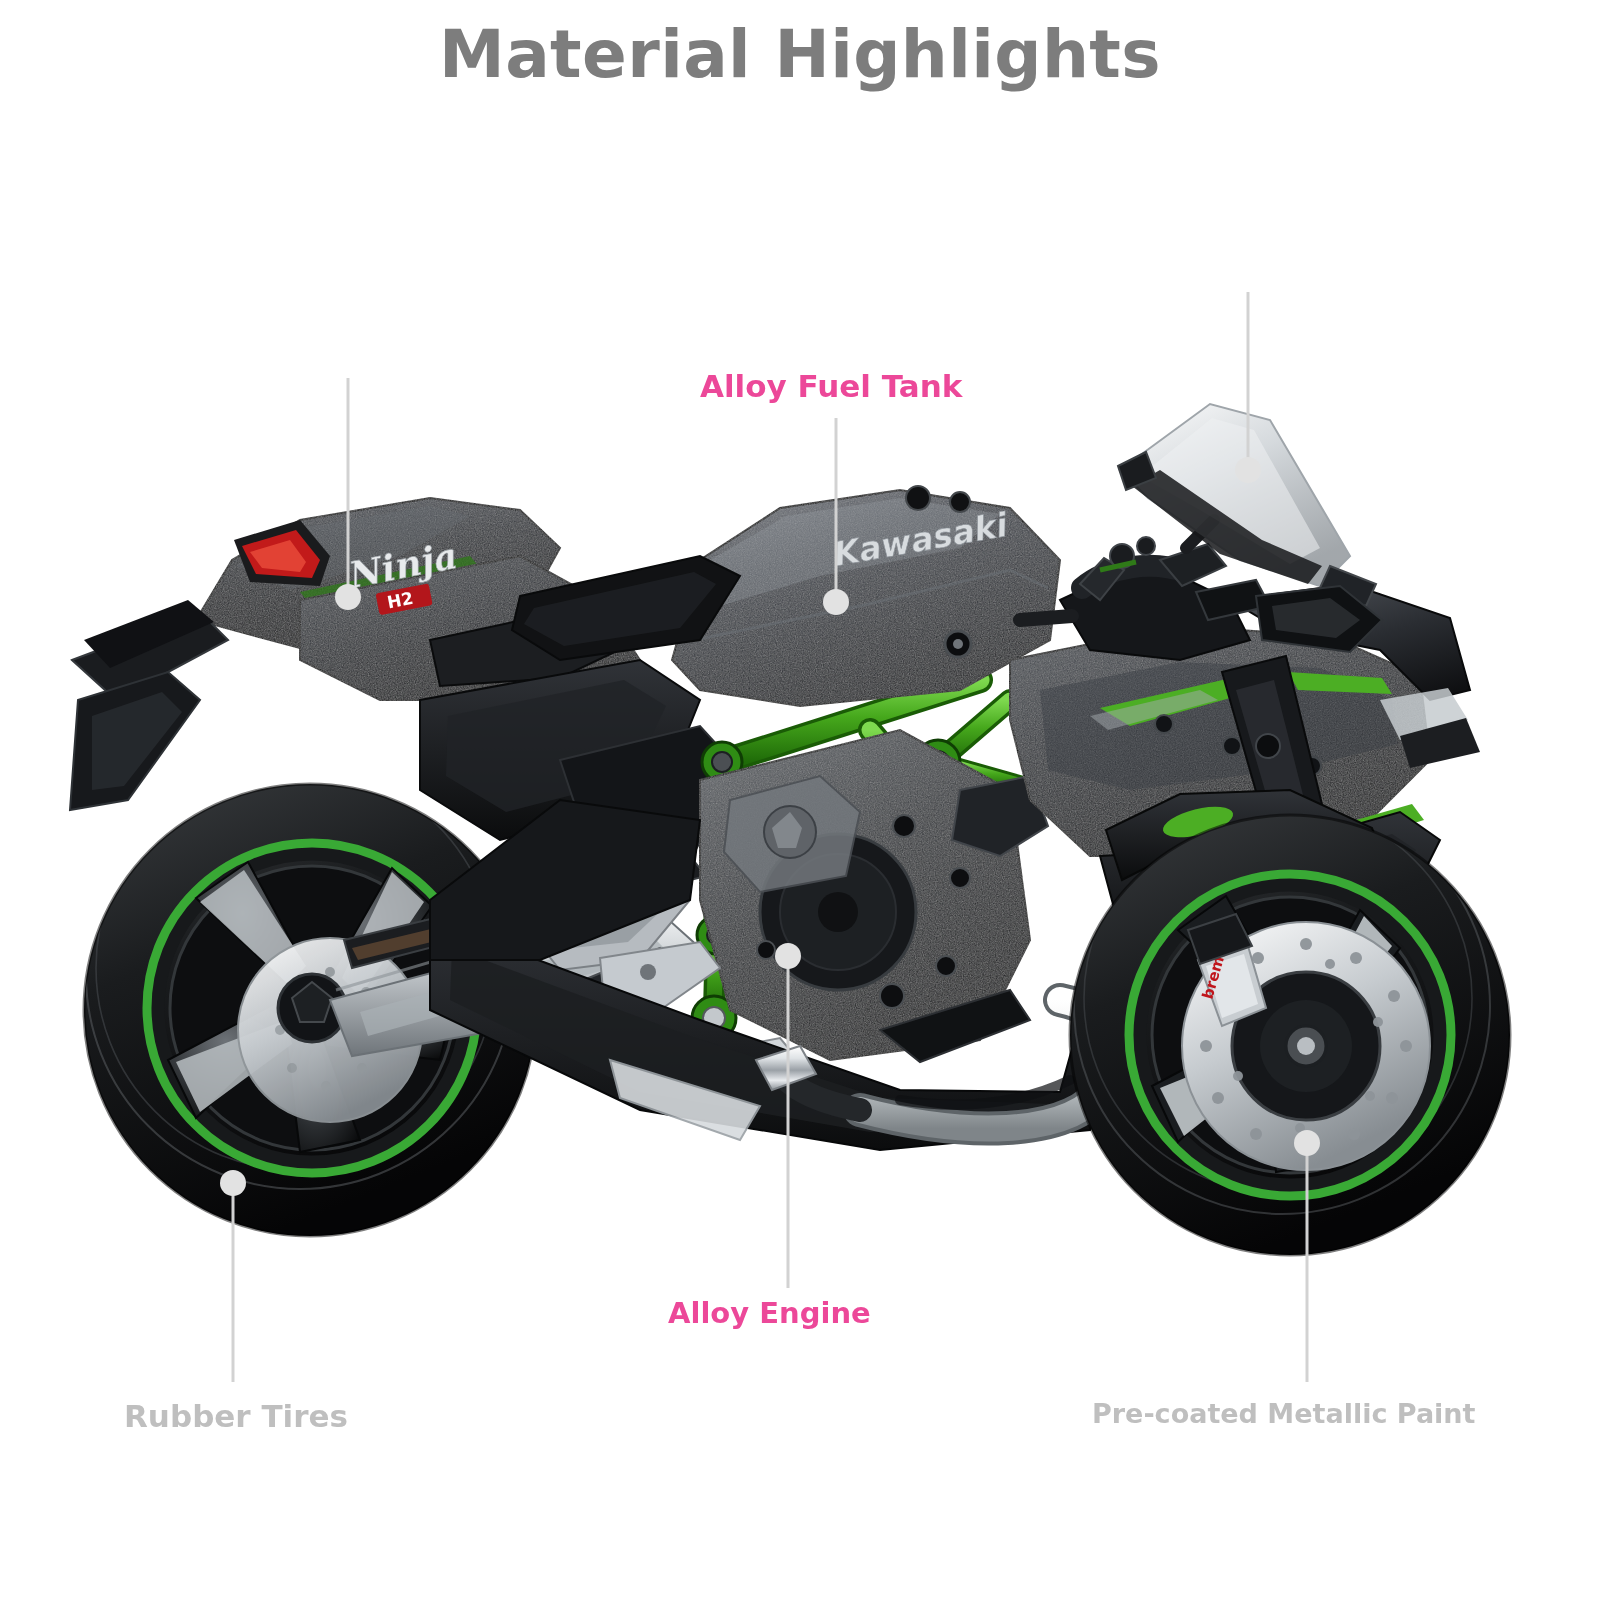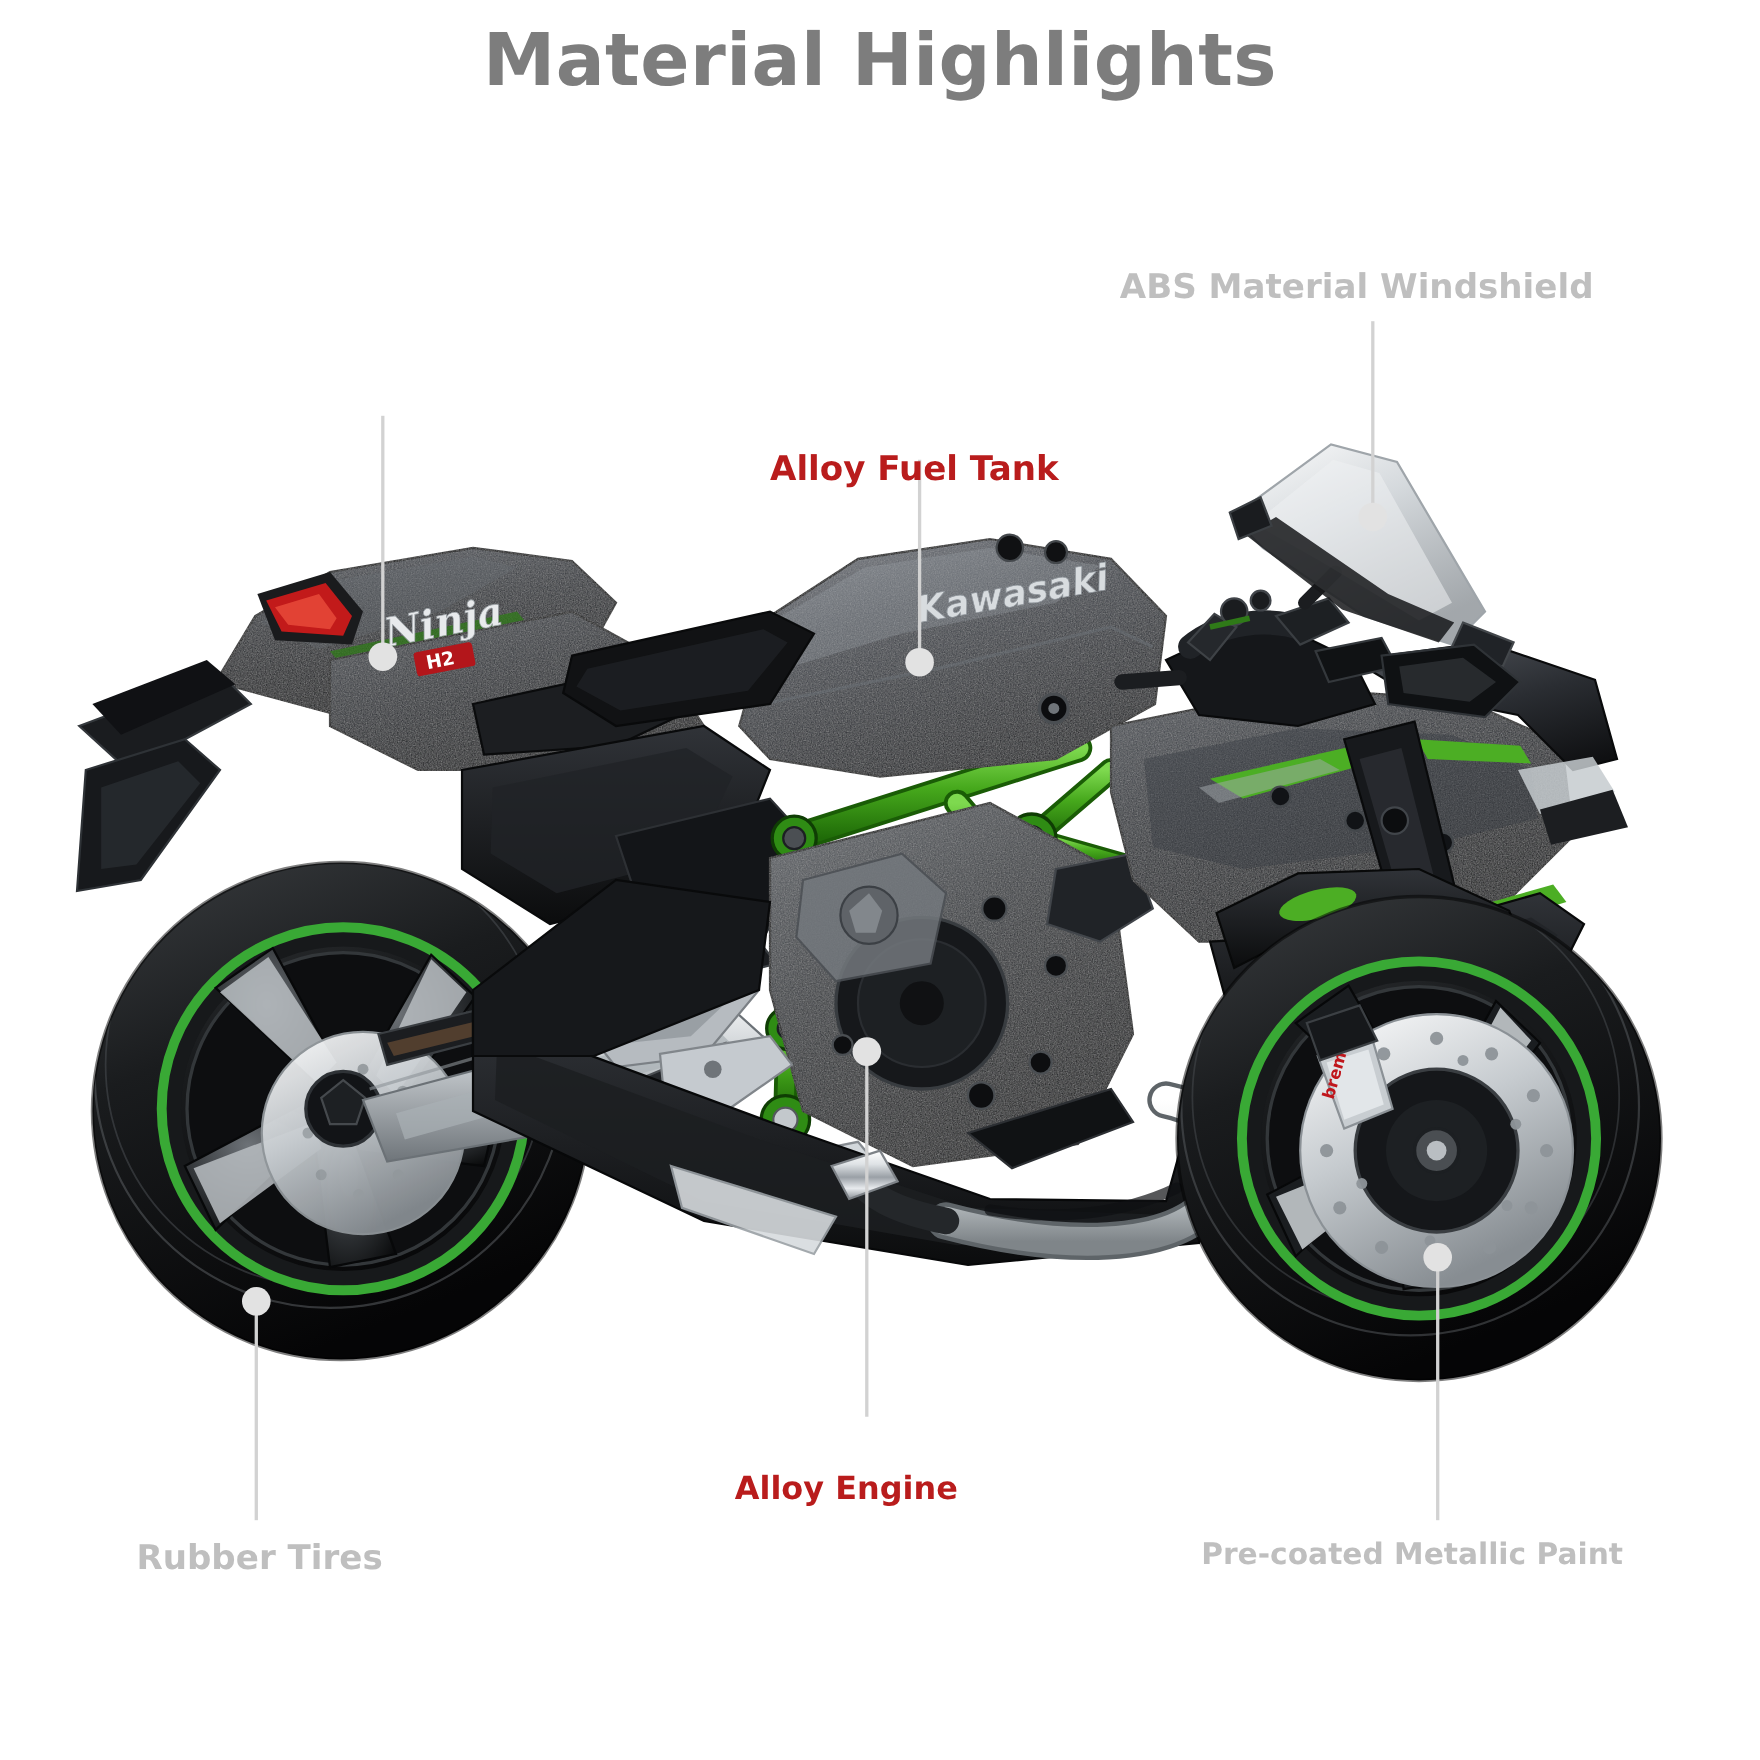--- a/index.html
+++ b/index.html
@@ -8,21 +8,21 @@
   #stage{position:relative;width:1600px;height:1584px;background:#fff;}
 
   #title{
     position:absolute;left:0;top:22px;width:1600px;text-align:center;
     font-size:66px;font-weight:700;letter-spacing:0.4px;
     color:#7d7d7d;line-height:1.0;
   }
 
   .callout-label{position:absolute;white-space:nowrap;font-weight:600;}
   .lbl-light{color:#bfbfbf;}
-  .lbl-dark{color:#b91c1c;margin-top:40px;}
+  .lbl-dark{color:#ec4899;}
 
   #art{position:absolute;left:0;top:0;width:1600px;height:1600px;}
   svg{display:block;}
 </style>
 </head>
 <body>
 
 <div id="stage">
 
   <div id="title">Material Highlights</div>
@@ -433,21 +433,20 @@
       <circle cx="1248" cy="470" r="13"></circle>
       <circle cx="348" cy="597" r="13"></circle>
       <circle cx="836" cy="602" r="13"></circle>
       <circle cx="788" cy="956" r="13"></circle>
       <circle cx="233" cy="1183" r="13"></circle>
       <circle cx="1307" cy="1143" r="13"></circle>
     </g>
   </svg>
   </div>
 
-  <div class="callout-label lbl-light" style="left:1018px;top:243px;font-size:31px;">ABS Material Windshield</div>
 
 
   <div class="callout-label lbl-dark" style="left:700px;top:368px;font-size:31px;">Alloy Fuel Tank</div>
 
   <div class="callout-label lbl-dark" style="left:668px;top:1296px;font-size:29px;">Alloy Engine</div>
 
   <div class="callout-label lbl-light" style="left:124px;top:1398px;font-size:31px;">Rubber Tires</div>
 
   <div class="callout-label lbl-light" style="left:1092px;top:1398px;font-size:27px;">Pre-coated Metallic Paint</div>
 

